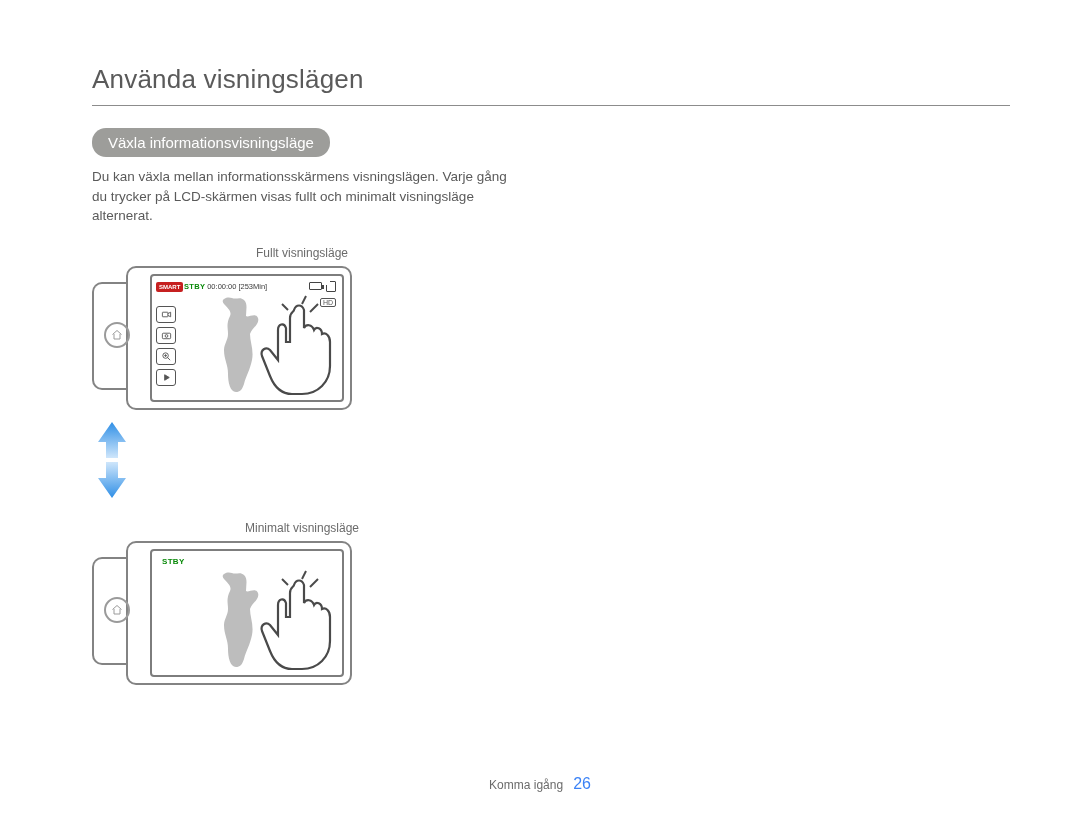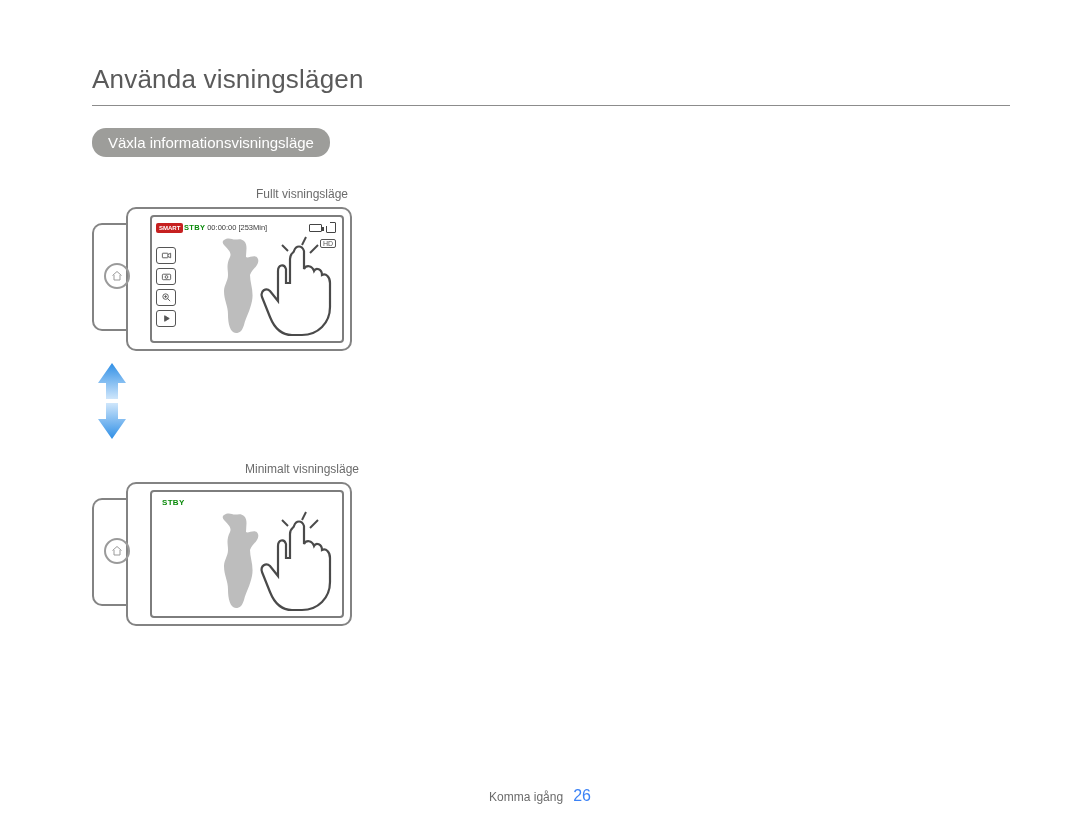--- a/index.html
+++ b/index.html
@@ -92,39 +92,40 @@
 
   .hand { position:absolute; right:4px; bottom:0; width:86px; height:110px; }
   .hand svg { width:100%; height:100%; }
 
   
   .arrow-vert { margin: 10px 0 6px; }
   .arrow-vert svg { display:block; }
 
   
   .footer {
-    position:absolute; bottom:20px; left:0; right:0;
+    position:absolute; bottom:32px; left:0; right:0;
     display:flex; justify-content:center; align-items:baseline; gap:10px;
     font-size:12px; color:#6b6b6b;
   }
   .footer .pg { font-size:16px; color:#3b82f6; }
 </style>
 </head>
 <body>
 
 <div class="page">
   <div class="content">
 
     <div class="title">Använda visningslägen</div>
     <hr class="hr">
 
     <div class="cols">
 
       <div class="col">
         <div class="pill">Växla informationsvisningsläge</div>
+        <p class="body-text">Du kan växla mellan informationsskärmens visningslägen. Varje gång du trycker på LCD-skärmen visas fullt och minimalt visningsläge alternerat.</p>
 
         <div class="illus-wrap">
           <div class="caption">Fullt visningsläge</div>
 
           <div class="device">
             <div class="dev-grip"></div>
             <div class="dev-body"></div>
             <div class="home-btn">
               <svg viewBox="0 0 24 24">
                   <path d="M3 11 L12 3 L21 11 M6 10 V20 H18 V10"></path>

